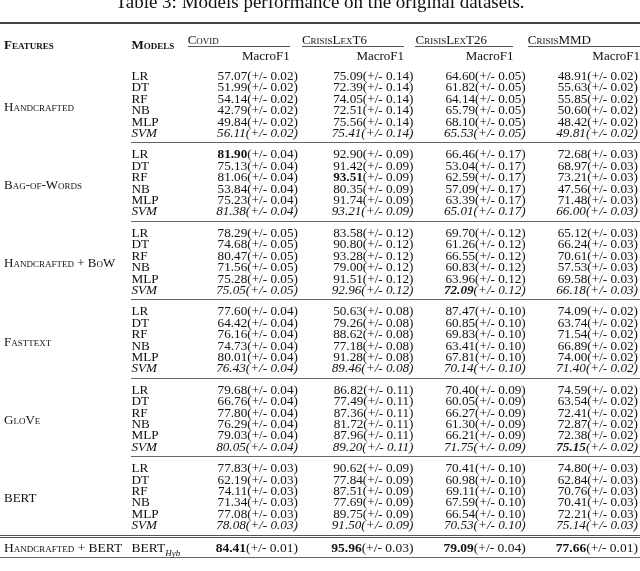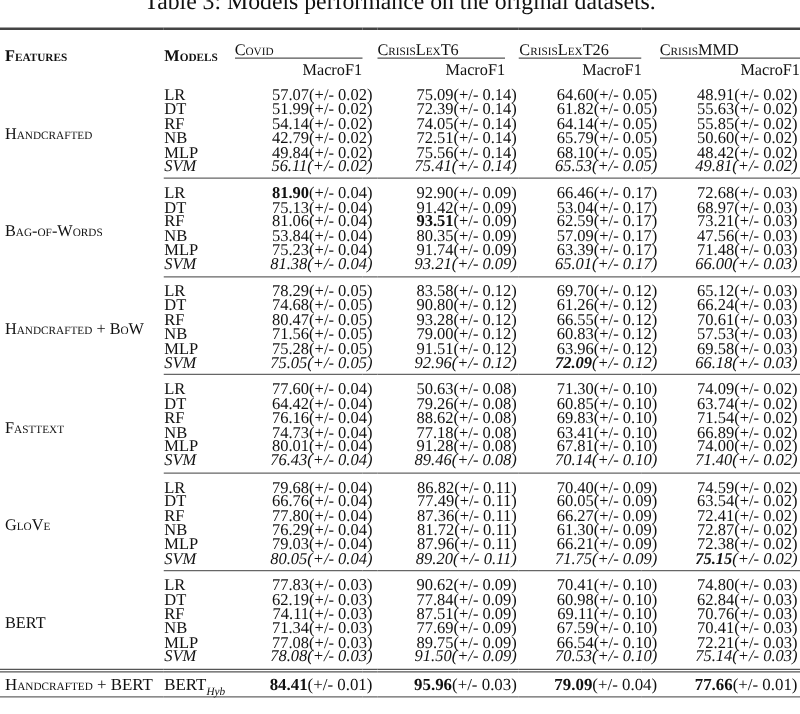--- a/index.html
+++ b/index.html
@@ -204,21 +204,21 @@
         <td class="val c1" colspan="2"><span>75.05</span><span>(+/- 0.05)</span></td>
         <td class="val" colspan="2"><span>92.96</span><span>(+/- 0.12)</span></td>
         <td class="val" colspan="2"><b><span>72.09</span></b><span>(+/- 0.12)</span></td>
         <td class="val" colspan="1"><span>66.18</span><span>(+/- 0.03)</span></td>
       </tr>
       <tr class="first">
         <td class="feat" rowspan="6">Fasttext</td>
         <td class="model">LR</td>
         <td class="val c1" colspan="2"><span>77.60</span><span>(+/- 0.04)</span></td>
         <td class="val" colspan="2"><span>50.63</span><span>(+/- 0.08)</span></td>
-        <td class="val" colspan="2"><span>71.30</span><span>(+/- 0.10)</span></td>
+        <td class="val" colspan="2"><span>87.47</span><span>(+/- 0.10)</span></td>
         <td class="val" colspan="1"><span>74.09</span><span>(+/- 0.02)</span></td>
       </tr>
       <tr class="">
         <td class="model">DT</td>
         <td class="val c1" colspan="2"><span>64.42</span><span>(+/- 0.04)</span></td>
         <td class="val" colspan="2"><span>79.26</span><span>(+/- 0.08)</span></td>
         <td class="val" colspan="2"><span>60.85</span><span>(+/- 0.10)</span></td>
         <td class="val" colspan="1"><span>63.74</span><span>(+/- 0.02)</span></td>
       </tr>
       <tr class="">

